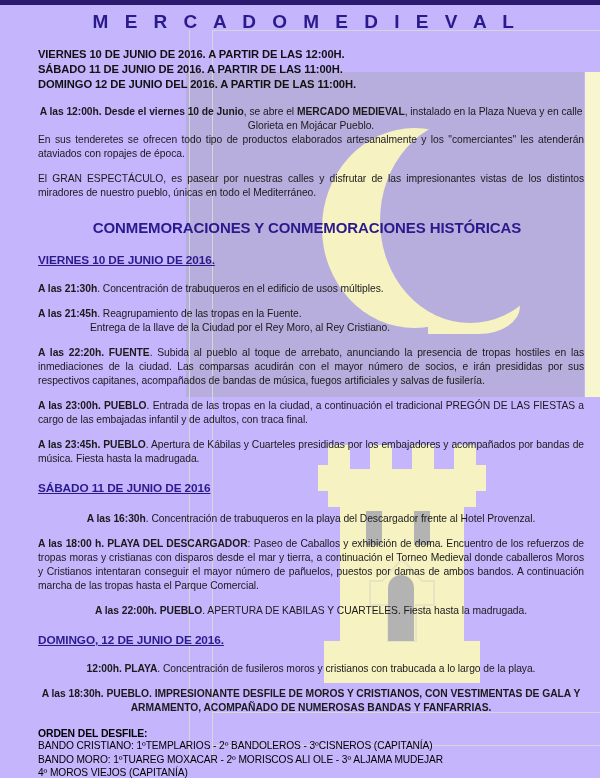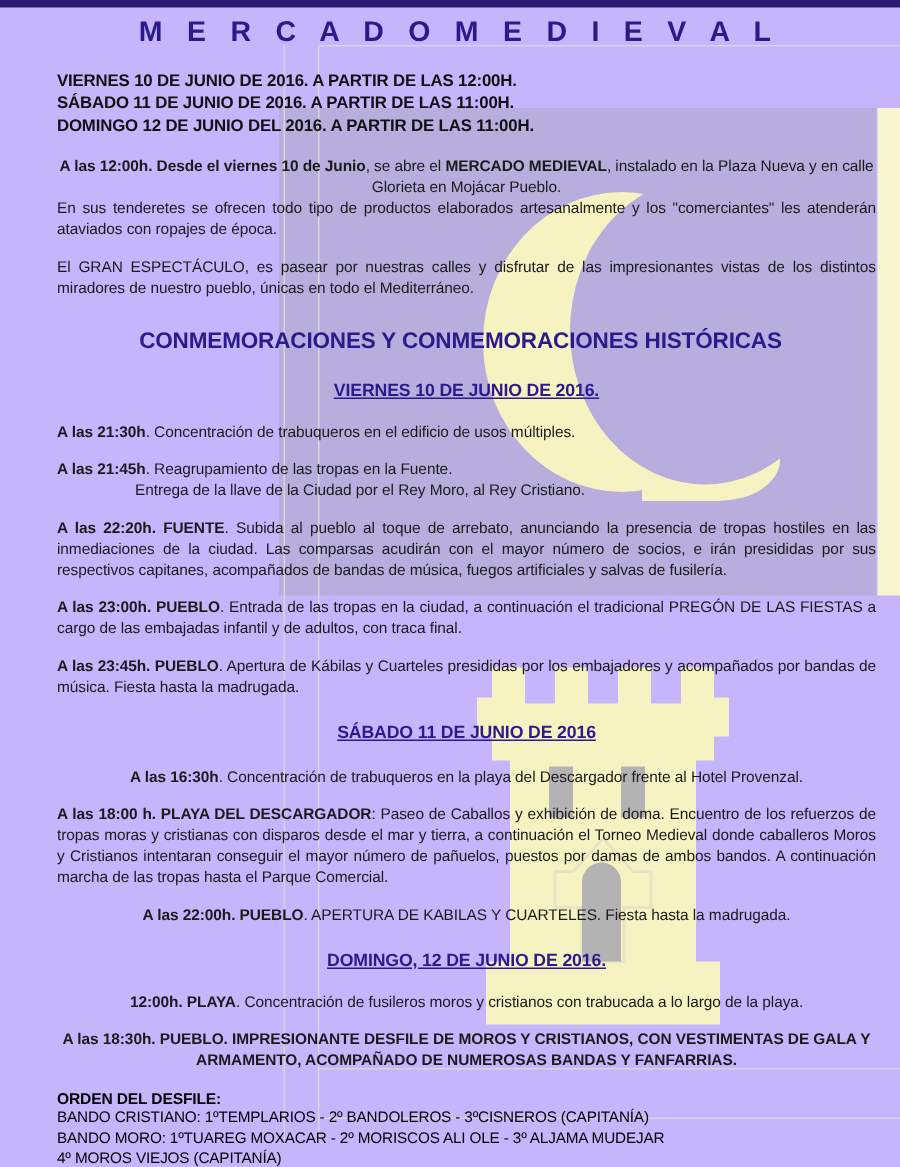--- a/index.html
+++ b/index.html
@@ -266,21 +266,20 @@
     letter-spacing: -0.1px;
   }
 
   .day-heading {
     margin: 0;
     color: #2b1a8c;
     font-size: 11.8px;
     font-weight: bold;
     text-decoration: underline;
     letter-spacing: -0.1px;
-    text-align: center;
   }
 
   .b { font-weight: bold; }
 
   .entry { margin: 0; }
   .entry-indent {
     display: block;
     padding-left: 52px;
   }
 

